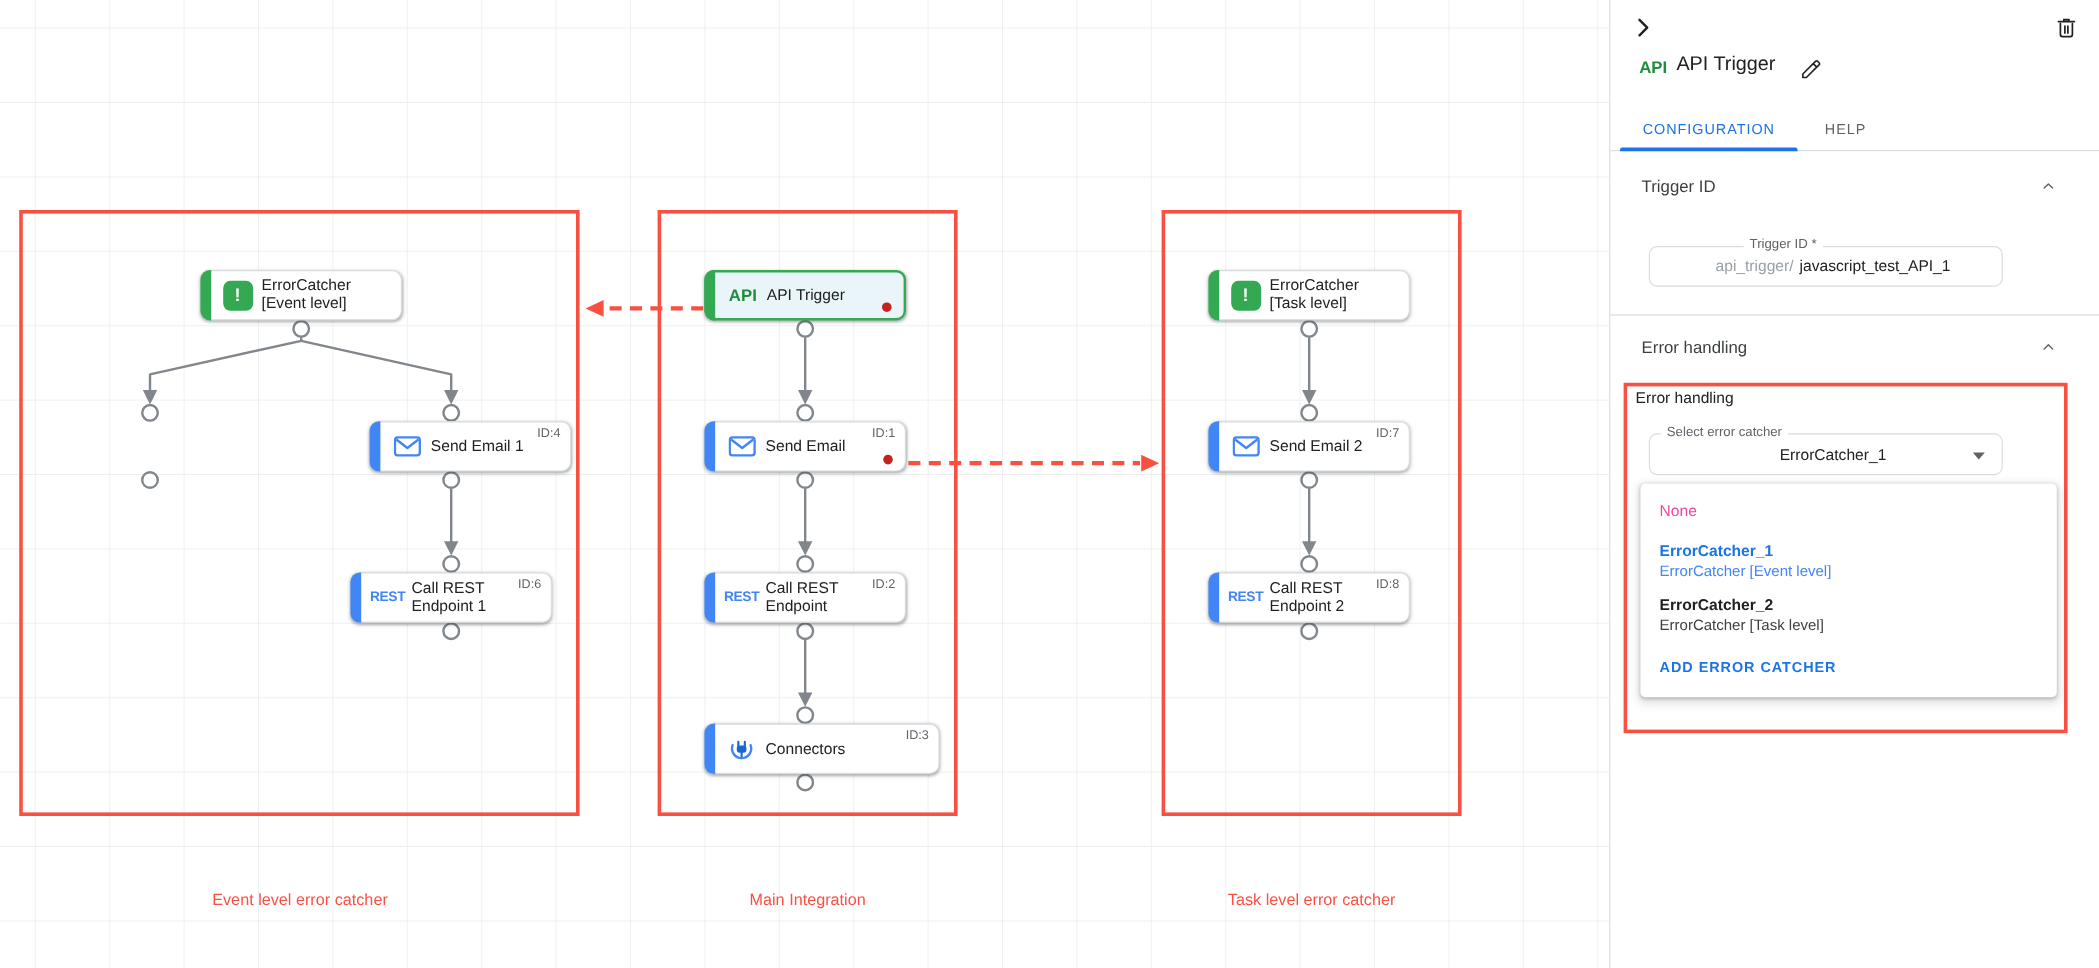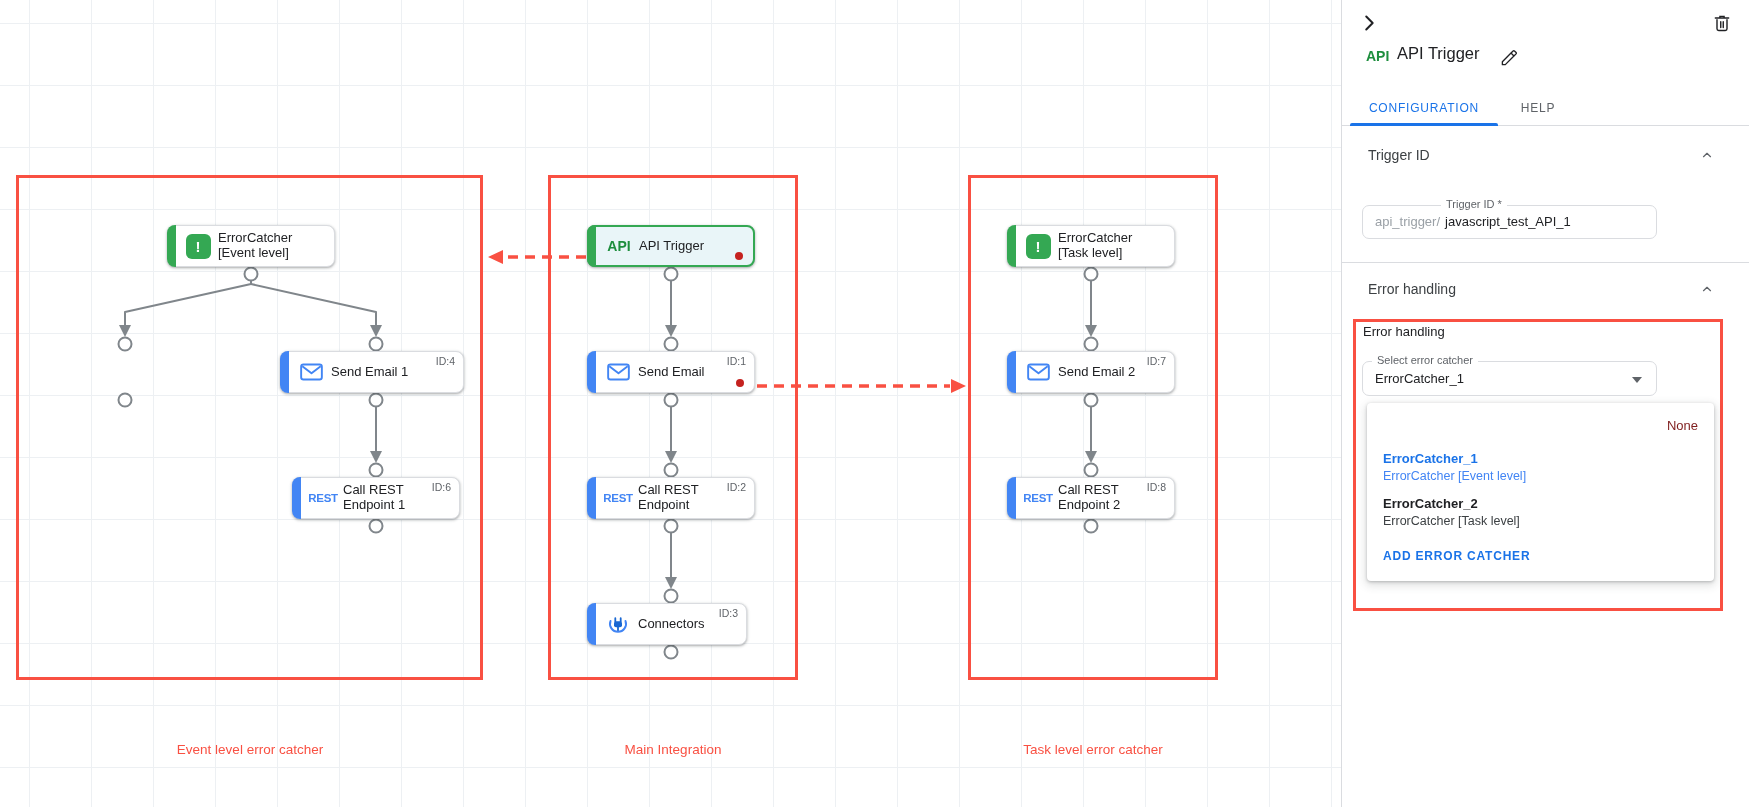--- a/index.html
+++ b/index.html
@@ -43,36 +43,36 @@
   .api-badge { position:absolute; left:24px; top:48px; }
   .tabs { position:absolute; left:0; top:90px; width:408px; height:36px; border-bottom:1px solid #dadce0; }
   .tab { position:absolute; top:0; height:35px; font-size:12px; font-weight:500; letter-spacing:.8px; display:flex; align-items:center; justify-content:center; }
   .tab.active { color:#1a73e8; }
   .tab.inactive { color:#5f6368; }
   .tab-underline { position:absolute; left:8px; top:33px; width:148px; height:3px; background:#1a73e8; border-radius:2px 2px 0 0; }
   .section-head { position:absolute; left:26px; font-size:14px; font-weight:500; color:#3c4043; }
   .chev-up { position:absolute; right:34px; }
   .divider { position:absolute; left:0; width:408px; height:1px; background:#dadce0; }
 
-  .outlined-field { position:absolute; left:20px; width:295px; border:1px solid #dadce0; border-radius:7px; background:#fff; }
+  .outlined-field { position:absolute; left:32px; width:295px; border:1px solid #dadce0; border-radius:7px; background:#fff;text-align:center; }
   .field-label { position:absolute; top:-8px; font-size:11px; color:#5f6368; background:#fff; padding:0 5px; white-space:nowrap; }
   .field-text { font-size:13px; line-height:32px; padding-left:12px; white-space:nowrap; }
   .prefix { color:#9aa0a6; }
   .value { color:#202124; margin-left:5px; }
   .caret { position:absolute; right:14px; top:15px; width:0; height:0; border-left:5px solid transparent; border-right:5px solid transparent; border-top:6px solid #5f6368; }
 
   .red-frame { position:absolute; left:11px; top:319px; width:370px; height:292px; border:3px solid #f95042; }
   .ec-label { position:absolute; left:21px; top:324px; font-size:13px; font-weight:500; color:#202124; }
 
   .menu {
     position:absolute; left:25px; top:403px; width:347px; min-height:178px; background:#fff; border-radius:4px;
     box-shadow:0 1px 3px rgba(60,64,67,.3), 0 3px 8px 2px rgba(60,64,67,.15);
     padding:12px 0 14px 0;
   }
-  .menu-item-none { padding:3px 16px 10px; font-size:13px; color:#7f1d1d; cursor:pointer;text-align:right; }
+  .menu-item-none { padding:3px 16px 10px; font-size:13px; color:#ec4899; cursor:pointer; }
   .menu-option { padding:8px 16px 5px; cursor:pointer; }
   .menu-option .opt-name { font-size:13px; font-weight:700; }
   .menu-option .opt-desc { font-size:12.5px; margin-top:3px; }
   .menu-option.sel .opt-name, .menu-option.sel .opt-desc { color:#1a73e8; }
   .menu-option.sel .opt-desc { color:#4285f4; }
   .menu-option.plain .opt-name { color:#202124; }
   .menu-option.plain .opt-desc { color:#3c4043; }
   .add-btn { margin:16px 16px 0; font-size:12px; font-weight:700; letter-spacing:.8px; color:#1a73e8; cursor:pointer; display:inline-block; }
 </style>
 </head>
@@ -141,21 +141,21 @@
 
   <div class="node" style="left:167px;top:225px;width:168px">
     <span class="bar green"></span>
     <span class="iconzone">
         <span class="err-icon">!</span>
       </span>
     <span class="title">ErrorCatcher [Event level]</span>
   </div>
 
 
-  <div class="node" style="left:280px;top:351px;width:184px">
+  <div class="node" style="left:308px;top:351px;width:168px">
     <span class="bar blue"></span>
     <span class="iconzone">
       <svg width="23" height="18" viewBox="0 0 24 18">
           <rect x="1.2" y="1.2" width="21.6" height="15.6" rx="2.4" fill="#fff" stroke="#4285f4" stroke-width="2"></rect>
           <path d="M2.4 3 12 10.4 21.6 3" fill="none" stroke="#4285f4" stroke-width="2" stroke-linejoin="round"></path>
         </svg>
     </span>
     <span class="title">Send Email 1</span>
     <span class="nid">ID:4</span>
   </div>
@@ -193,21 +193,21 @@
 
   <div class="node" style="left:587px;top:477px;width:168px">
     <span class="bar blue"></span>
     <span class="iconzone">
         <span class="rest-text">REST</span>
       </span>
     <span class="title">Call REST Endpoint</span>
     <span class="nid">ID:2</span>
   </div>
 
-  <div class="node" style="left:587px;top:603px;width:160px">
+  <div class="node" style="left:587px;top:603px;width:196px">
     <span class="bar blue"></span>
     <span class="iconzone">
       <svg width="24" height="24" viewBox="0 0 24 24">
         <path d="M4.5 9 A8 8 0 1 0 19.5 9" fill="none" stroke="#4285f4" stroke-width="2" stroke-linecap="round"></path>
         <path d="M9.3 6.2v3.2 M14.7 6.2v3.2" stroke="#1967d2" stroke-width="1.8" stroke-linecap="round"></path>
         <rect x="8" y="9.2" width="8" height="6" rx="2" fill="#1967d2"></rect>
         <path d="M12 15.2v3" stroke="#1967d2" stroke-width="1.8" stroke-linecap="round"></path>
       </svg>
     </span>
     <span class="title">Connectors</span>

